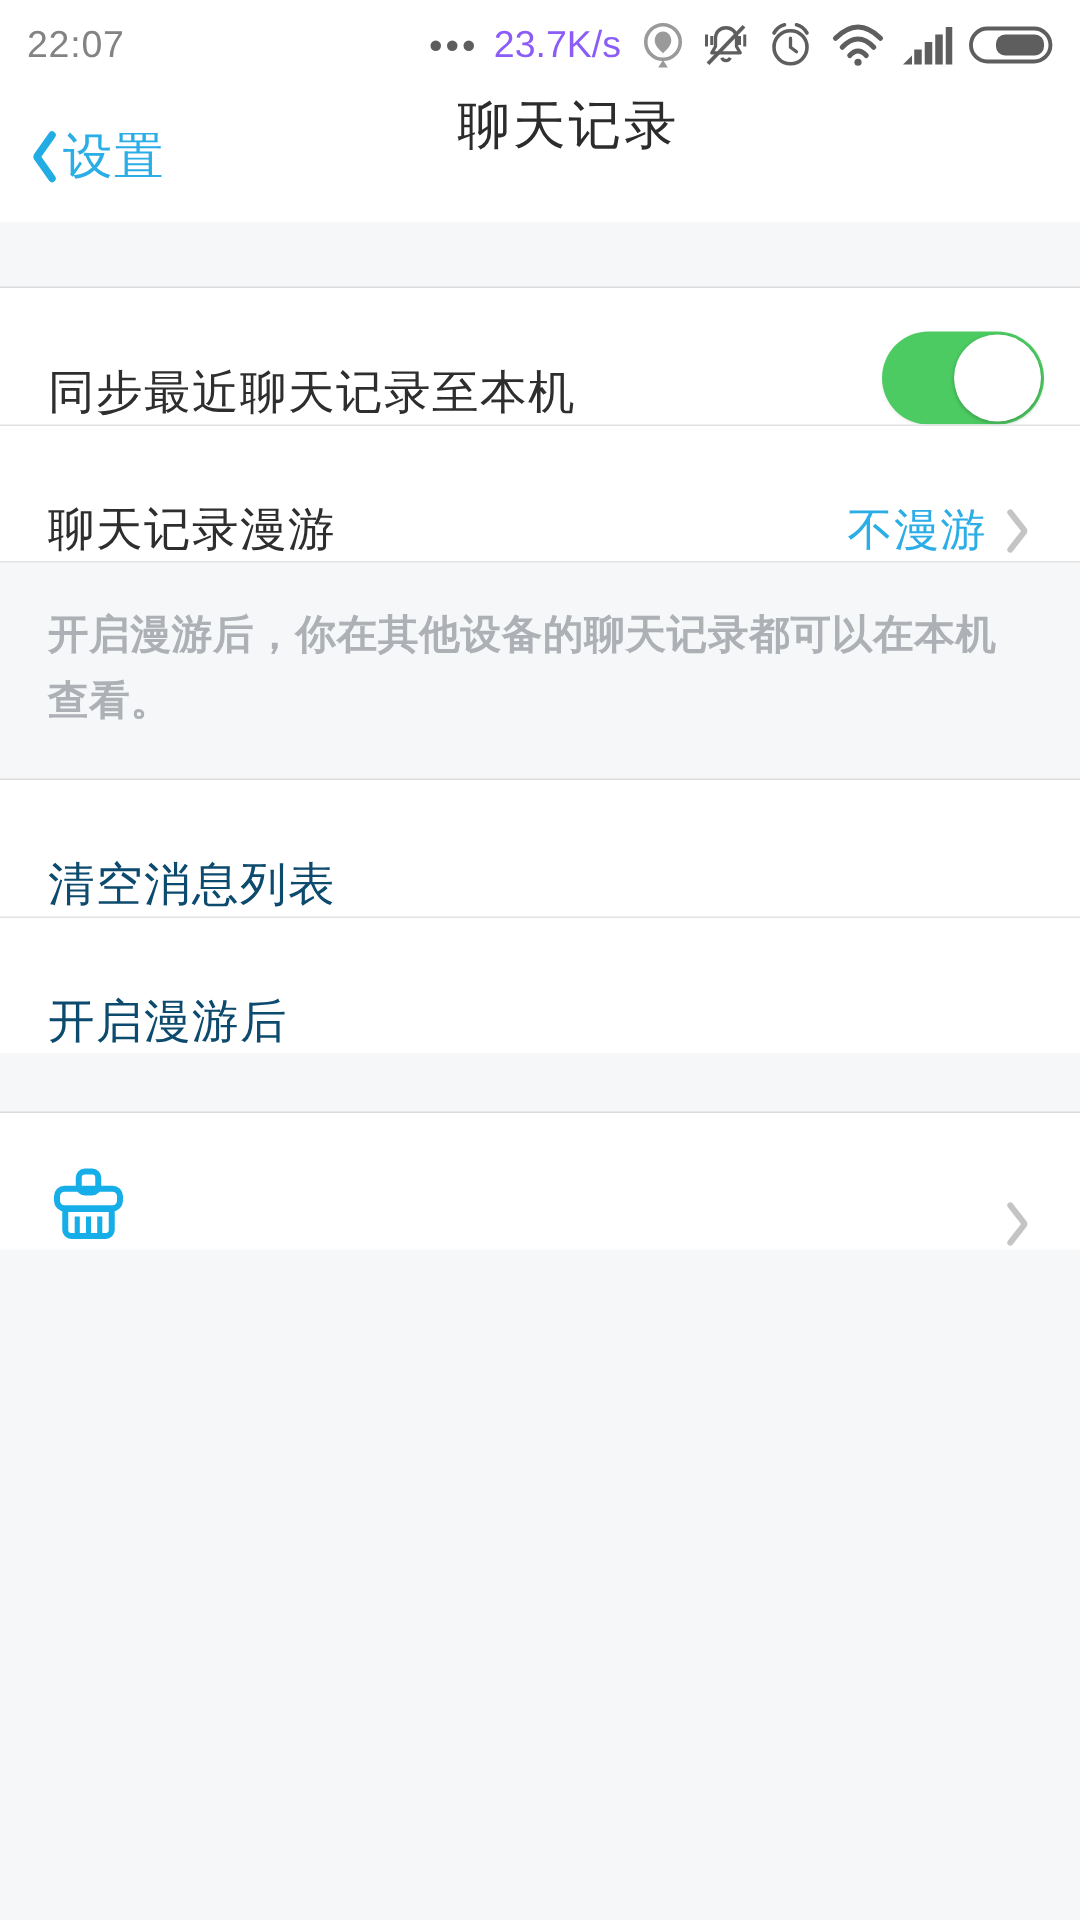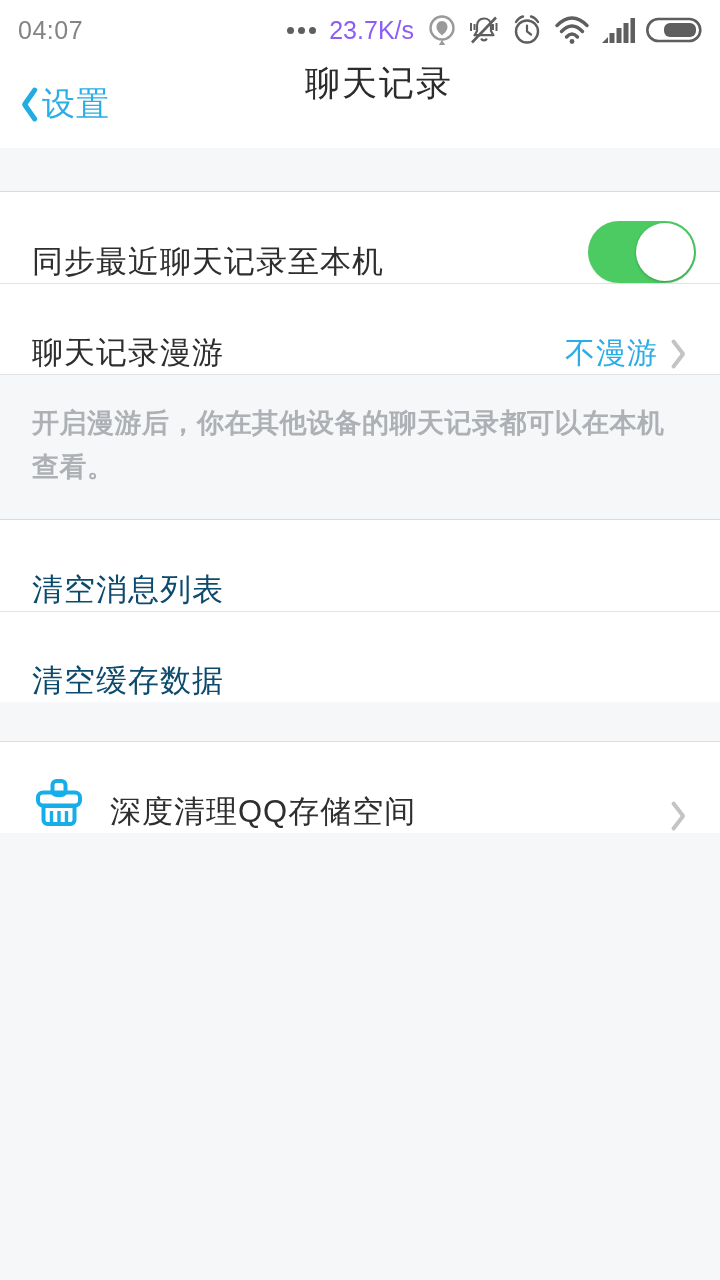--- a/index.html
+++ b/index.html
@@ -253,21 +253,21 @@
     font-size: 31px;
     color: #2e2e2e;
   }
 </style>
 </head>
 <body>
 
 <div class="phone">
 
   <div class="statusbar">
-    <span class="status-time">04:07</span>
+    <span class="status-time">22:07</span>
 
     <div class="status-right">
 
       <span class="dots">
         <i></i>
           <i></i>
           <i></i>
       </span>
 
       <span class="status-speed">23.7K/s</span>
@@ -366,40 +366,39 @@
   </div>
 
   <div class="section">
 
     <div class="row">
       <span class="row-label link">清空消息列表</span>
     </div>
 
 
     <div class="row">
-      <span class="row-label link">清空缓存数据</span>
+      <span class="row-label link">开启漫游后</span>
     </div>
 
   </div>
 
   <div class="gap mid"></div>
 
   <div class="section">
     <div class="row with-icon">
       <span class="broom">
         <svg width="58" height="58" viewBox="0 0 58 58">
           <rect x="22.5" y="6" width="13" height="14" rx="4" ry="4" fill="none" stroke="#16aee8" stroke-width="4"></rect>
           <rect x="8" y="17.5" width="42" height="13" rx="5" ry="5" fill="none" stroke="#16aee8" stroke-width="4"></rect>
           <path d="M13.5 31 h31 v14 a4 4 0 0 1 -4 4 h-23 a4 4 0 0 1 -4 -4 Z" fill="none" stroke="#16aee8" stroke-width="4" stroke-linejoin="round"></path>
           <line x1="21.5" y1="36" x2="21.5" y2="48" stroke="#16aee8" stroke-width="3.4"></line>
           <line x1="29" y1="36" x2="29" y2="48" stroke="#16aee8" stroke-width="3.4"></line>
           <line x1="36.5" y1="36" x2="36.5" y2="48" stroke="#16aee8" stroke-width="3.4"></line>
         </svg>
       </span>
-      <span class="row-label icon-label">深度清理QQ存储空间</span>
       <span class="row-right">
         <span class="chev"></span>
       </span>
     </div>
   </div>
 
   <div class="gap" style="height:396px; border-bottom:none;"></div>
 
 </div>
 

